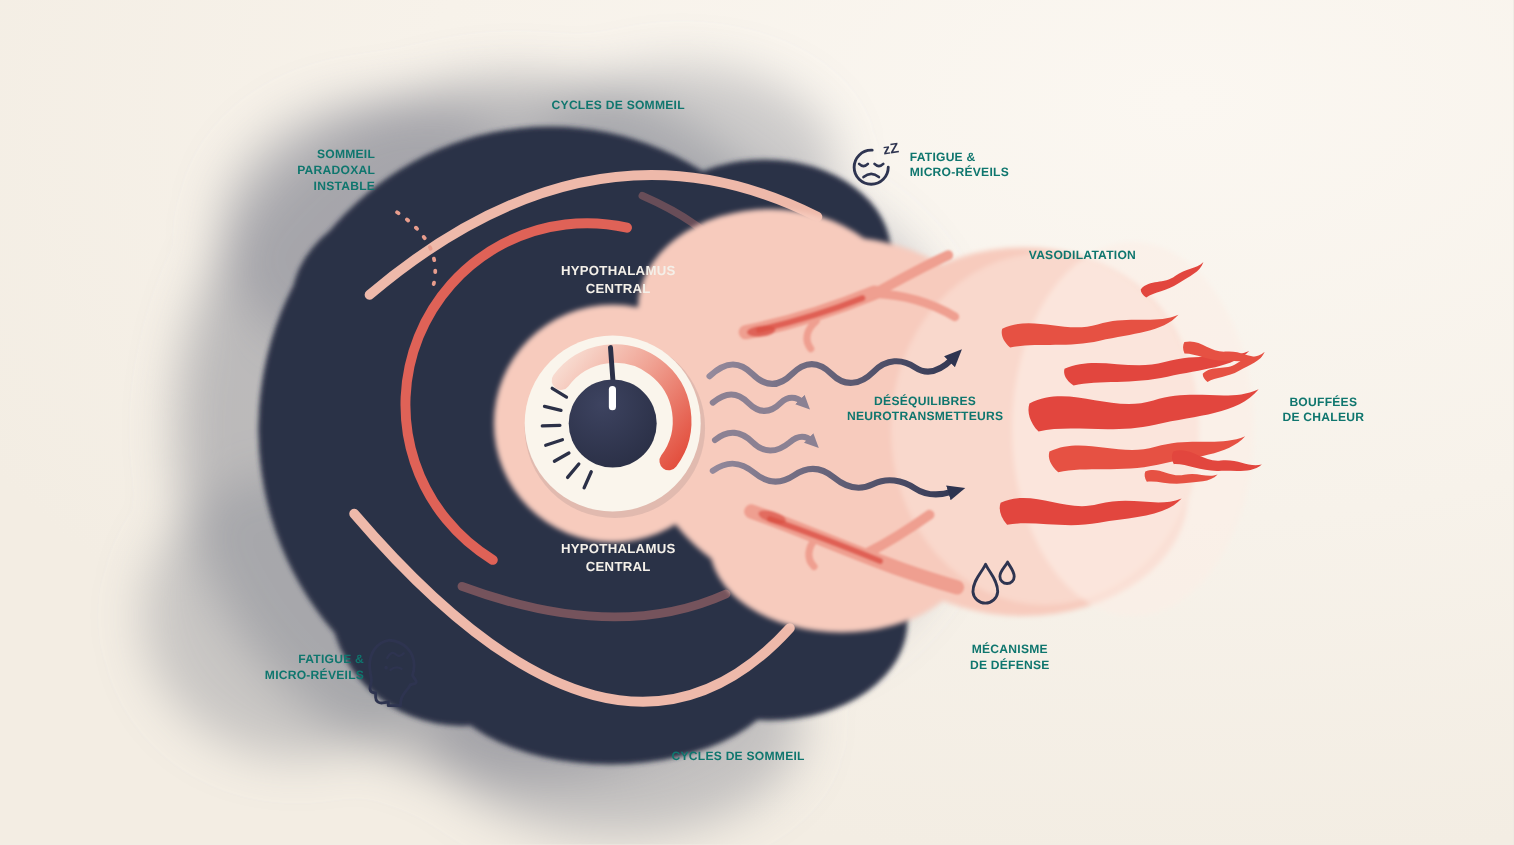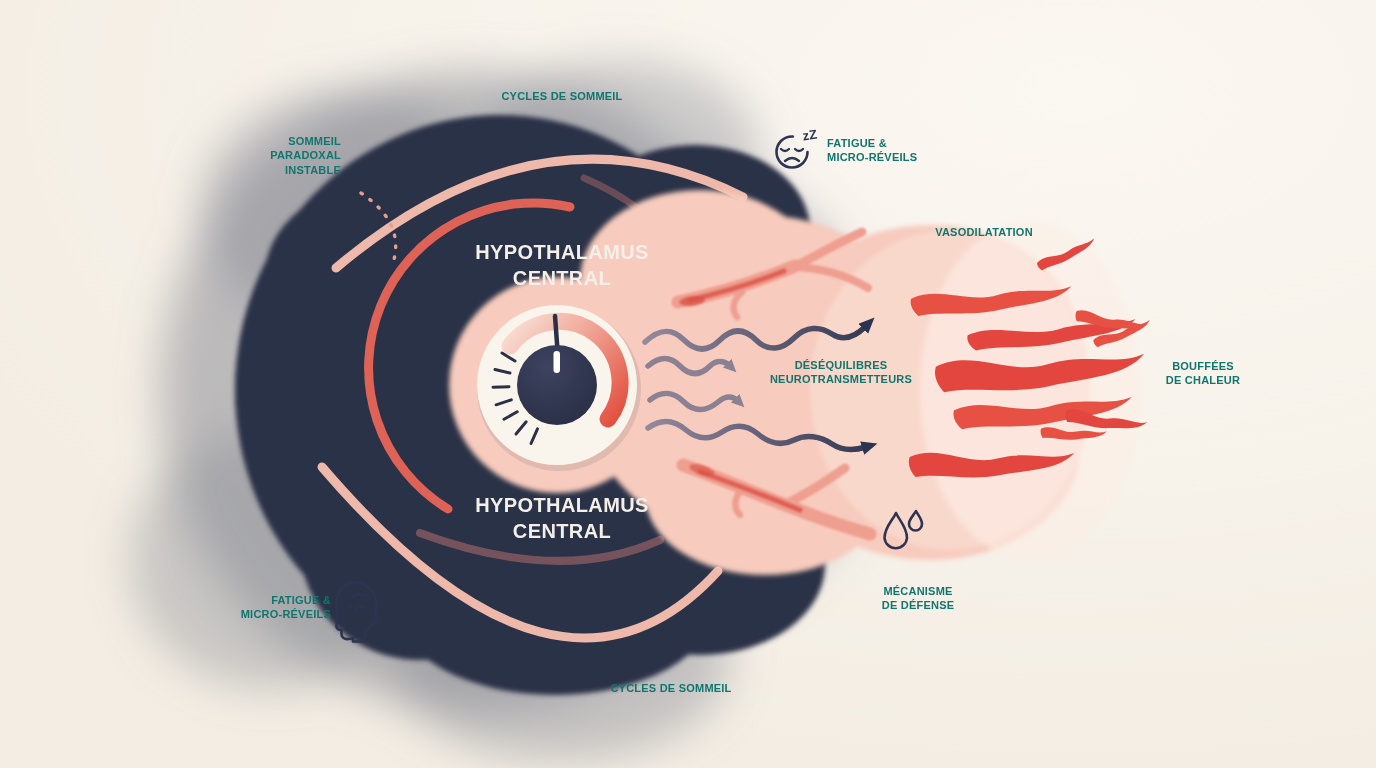--- a/index.html
+++ b/index.html
@@ -15,21 +15,21 @@
     font-size:11px;
     line-height:1.3;
     letter-spacing:.02em;
     color:#0f766e;
     white-space:pre-line;
     z-index:5;
   }
   .label.center{transform:translateX(-50%);text-align:center;}
   .label.rightal{text-align:right;}
   .label.light{color:#f4f0e9;}
-  .label.big{font-size:20px;}
+  .label.big{font-size:12px;}
   .icon{position:absolute;z-index:6;}
 </style>
 </head>
 <body>
 
 <div class="stage">
 
   <svg class="illu" width="1376" height="768" viewBox="0 0 1376 768">
     <defs>
       <radialGradient id="bgGrad" cx="0.78" cy="0.12" r="0.9">

